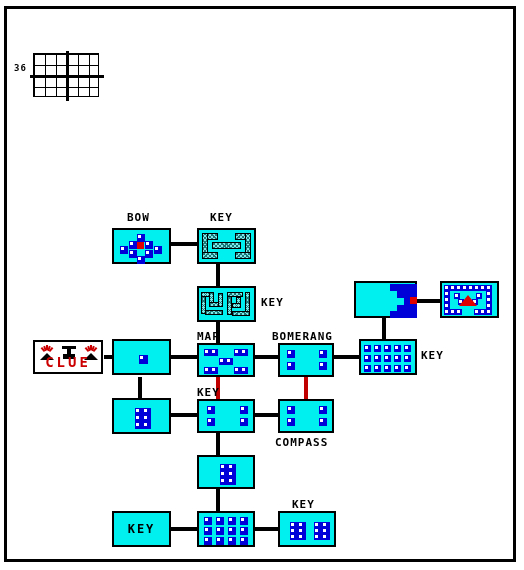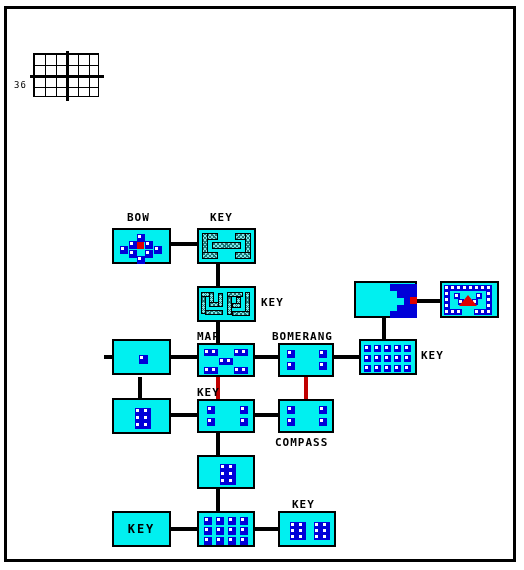--- a/index.html
+++ b/index.html
@@ -23,21 +23,21 @@
     line-height:1;padding-left:6px;
   }
 
   
   .legend{position:absolute;left:26px;top:44px;}
   .legend-top{
     position:absolute;left:44px;top:-13px;font-size:9px;font-weight:bold;
     letter-spacing:1px;color:#000;margin-top:20px;
   }
   .legend-left{
-    position:absolute;left:-19px;top:27px;font-size:9px;font-weight:normal;
+    position:absolute;left:-19px;top:10px;font-size:9px;font-weight:bold;
     letter-spacing:1px;color:#000;
   }
   .legend-grid{
     position:relative;width:66px;height:44px;border:1px solid #000;
     background:
       repeating-linear-gradient(to right,#000 0 1px,transparent 1px 11px),
       repeating-linear-gradient(to bottom,#000 0 1px,transparent 1px 11px),
       #fff;
     box-sizing:border-box;
   }
@@ -185,20 +185,46 @@
       <div class="mz" style="left:19px;top:5px;width:5px;height:14px;"></div>
       <div class="mz" style="left:6px;top:22px;width:18px;height:5px;"></div>
       <div class="mz" style="left:28px;top:4px;width:5px;height:23px;"></div>
       <div class="mz" style="left:28px;top:4px;width:16px;height:5px;"></div>
       <div class="mz" style="left:37px;top:9px;width:5px;height:10px;"></div>
       <div class="mz" style="left:33px;top:15px;width:9px;height:5px;"></div>
       <div class="mz" style="left:46px;top:4px;width:5px;height:23px;"></div>
       <div class="mz" style="left:33px;top:23px;width:18px;height:5px;"></div>
     </div>
 
+    <div class="cluebox" style="left:26px;top:331px;width:70px;height:34px;">
+      <div class="clue-icons">
+        <div class="burst" style="left:4px;top:1px;">
+          <div class="ray r1"></div>
+            <div class="ray r2"></div>
+            <div class="ray r3"></div>
+          <div class="ray r4"></div>
+            <div class="ray r5"></div>
+          <div class="mound"></div>
+        </div>
+        <div class="statue" style="left:27px;top:0px;">
+          <div class="cap"></div>
+            <div class="neck"></div>
+            <div class="base"></div>
+        </div>
+        <div class="burst" style="left:48px;top:1px;">
+          <div class="ray r1"></div>
+            <div class="ray r2"></div>
+            <div class="ray r3"></div>
+          <div class="ray r4"></div>
+            <div class="ray r5"></div>
+          <div class="mound"></div>
+        </div>
+      </div>
+      <div class="clue-text">CLUE</div>
+    </div>
 
     <div class="room" style="left:105px;top:330px;width:59px;height:36px;">
       <div class="blk" style="left:25px;top:14px;width:9px;height:9px;"></div>
     </div>
 
     <div class="room-label" style="left:190px;top:322px;">MAP</div>
     <div class="room" style="left:190px;top:334px;width:58px;height:34px;">
       <div class="blk" style="left:5px;top:4px;width:7px;height:7px;"></div>
       <div class="blk" style="left:12px;top:4px;width:7px;height:7px;"></div>
       <div class="blk" style="left:35px;top:4px;width:7px;height:7px;"></div>

